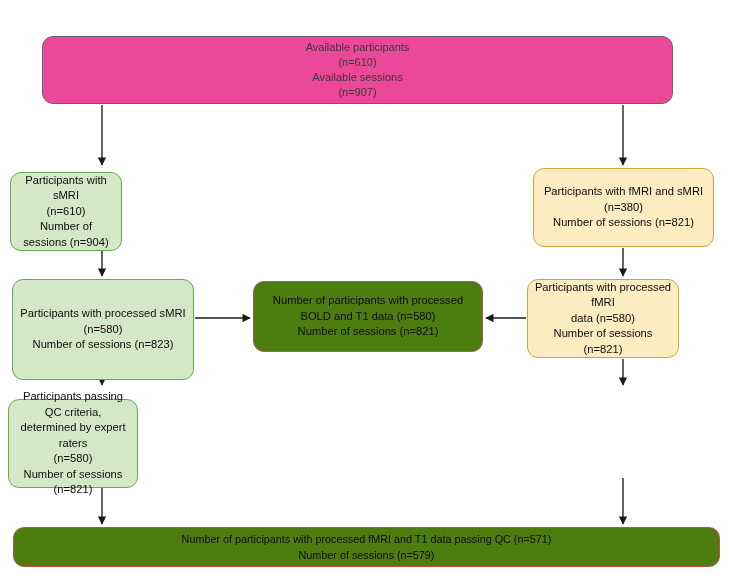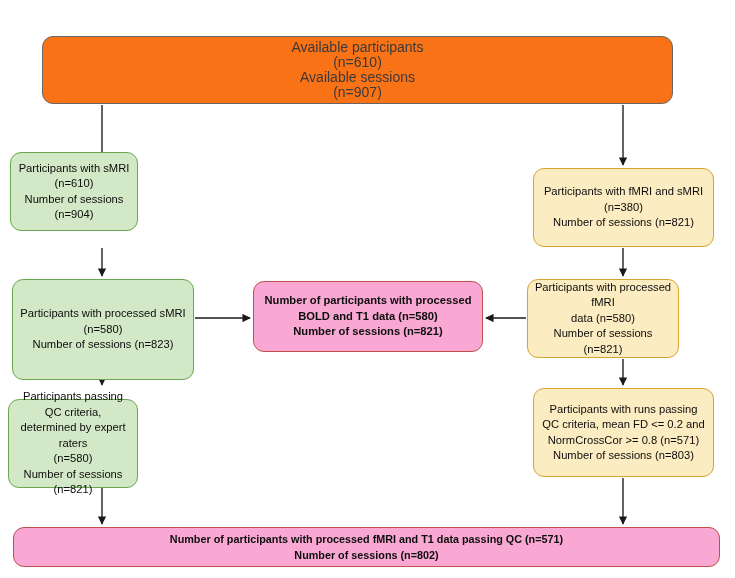--- a/index.html
+++ b/index.html
@@ -39,49 +39,48 @@
     display: flex;
     align-items: center;
     justify-content: center;
     text-align: center;
     font-size: 11.2px;
     line-height: 15.5px;
     white-space: pre-line;
     padding: 2px 6px;
   }
   .node.grey {
-    background: #f97316;
+    background: #ec4899;
     border: 1.6px solid #666666;
     color: #3a3a3a;
-    font-size: 14px;
+    font-size: 11px;
     line-height: 15px;
   }
   .node.green {
     background: #d3e8c6;
     border: 1.6px solid #6aa84f;
     color: #0d0d0d;
   }
   .node.yellow {
     background: #fcecc2;
     border: 1.6px solid #d6a431;
     color: #0d0d0d;
   }
   .node.red {
-    background: #f9a8d4;
+    background: #4d7c0f;
     border: 1.6px solid #c0504d;
     color: #0d0d0d;
-    font-weight: bold;
   }
   .node.bottom {
     font-size: 10.8px;
     line-height: 16px;
   }
   
   #n-available   { left: 42px;  top: 36px;  width: 631px; height: 68px; }
-  #n-smri        { left: 10px;  top: 152px; width: 128px; height: 79px; }
+  #n-smri        { left: 10px;  top: 172px; width: 112px; height: 79px; }
   #n-fmri-smri   { left: 533px; top: 168px; width: 181px; height: 79px; }
   #n-proc-smri   { left: 12px;  top: 279px; width: 182px; height: 101px; }
   #n-bold-t1     { left: 253px; top: 281px; width: 230px; height: 71px; }
   #n-proc-fmri   { left: 527px; top: 279px; width: 152px; height: 79px; }
   #n-qc-smri     { left: 8px;   top: 388px; width: 130px; height: 89px; margin-top: 11px; }
   #n-qc-fmri     { left: 533px; top: 388px; width: 181px; height: 89px; }
   #n-final       { left: 13px;  top: 527px; width: 707px; height: 40px; }
   svg#edges {
     position: absolute;
     left: 0; top: 0;
@@ -149,21 +148,17 @@
 
   <div class="node yellow" id="n-proc-fmri">Participants with processed fMRI
 data  (n=580)
 Number of sessions (n=821)</div>
 
   <div class="node green" id="n-qc-smri">Participants passing QC criteria,
 determined by expert raters
 (n=580)
 Number of sessions (n=821)</div>
 
-  <div class="node yellow" id="n-qc-fmri">Participants with runs passing
-QC criteria, mean FD &lt;= 0.2 and
-NormCrossCor &gt;= 0.8 (n=571)
-Number of sessions (n=803)</div>
 
   <div class="node red bottom" id="n-final">Number of participants with processed fMRI and T1 data passing QC (n=571)
-Number of sessions (n=802)</div>
+Number of sessions (n=579)</div>
 
 </div>
 
 </body></html>

